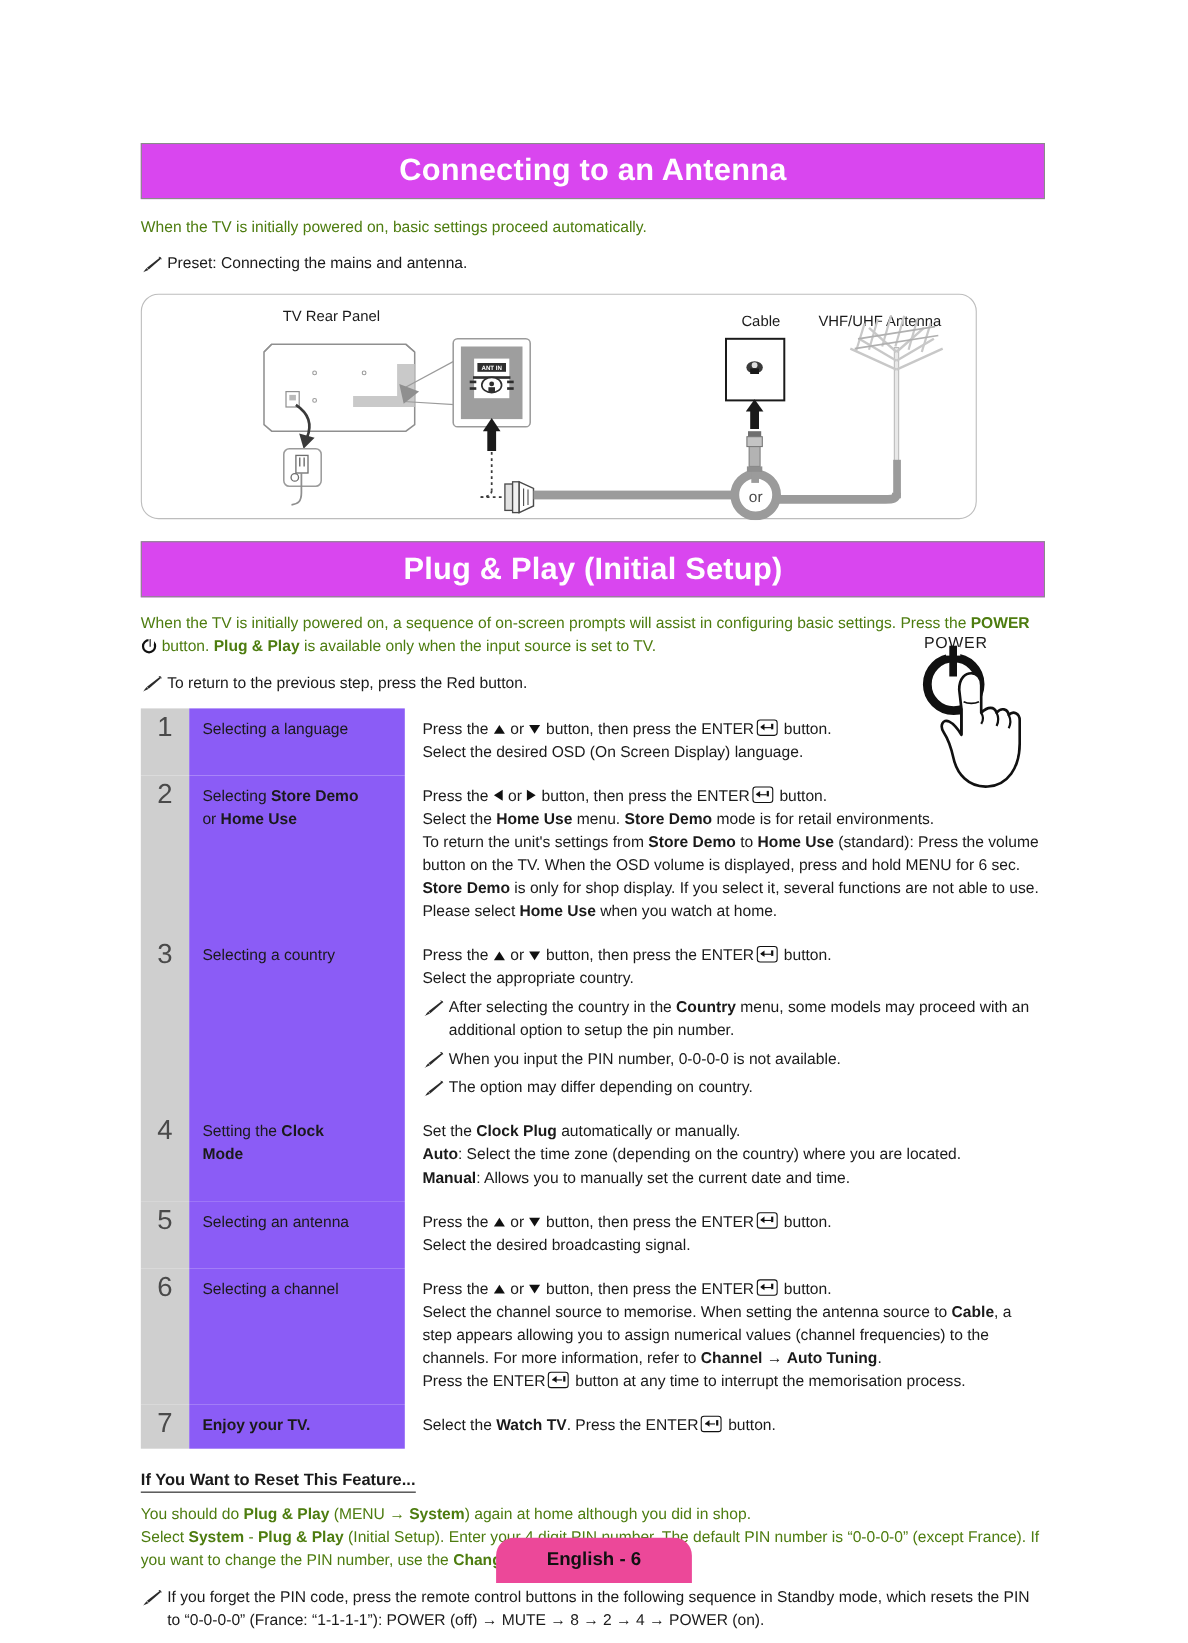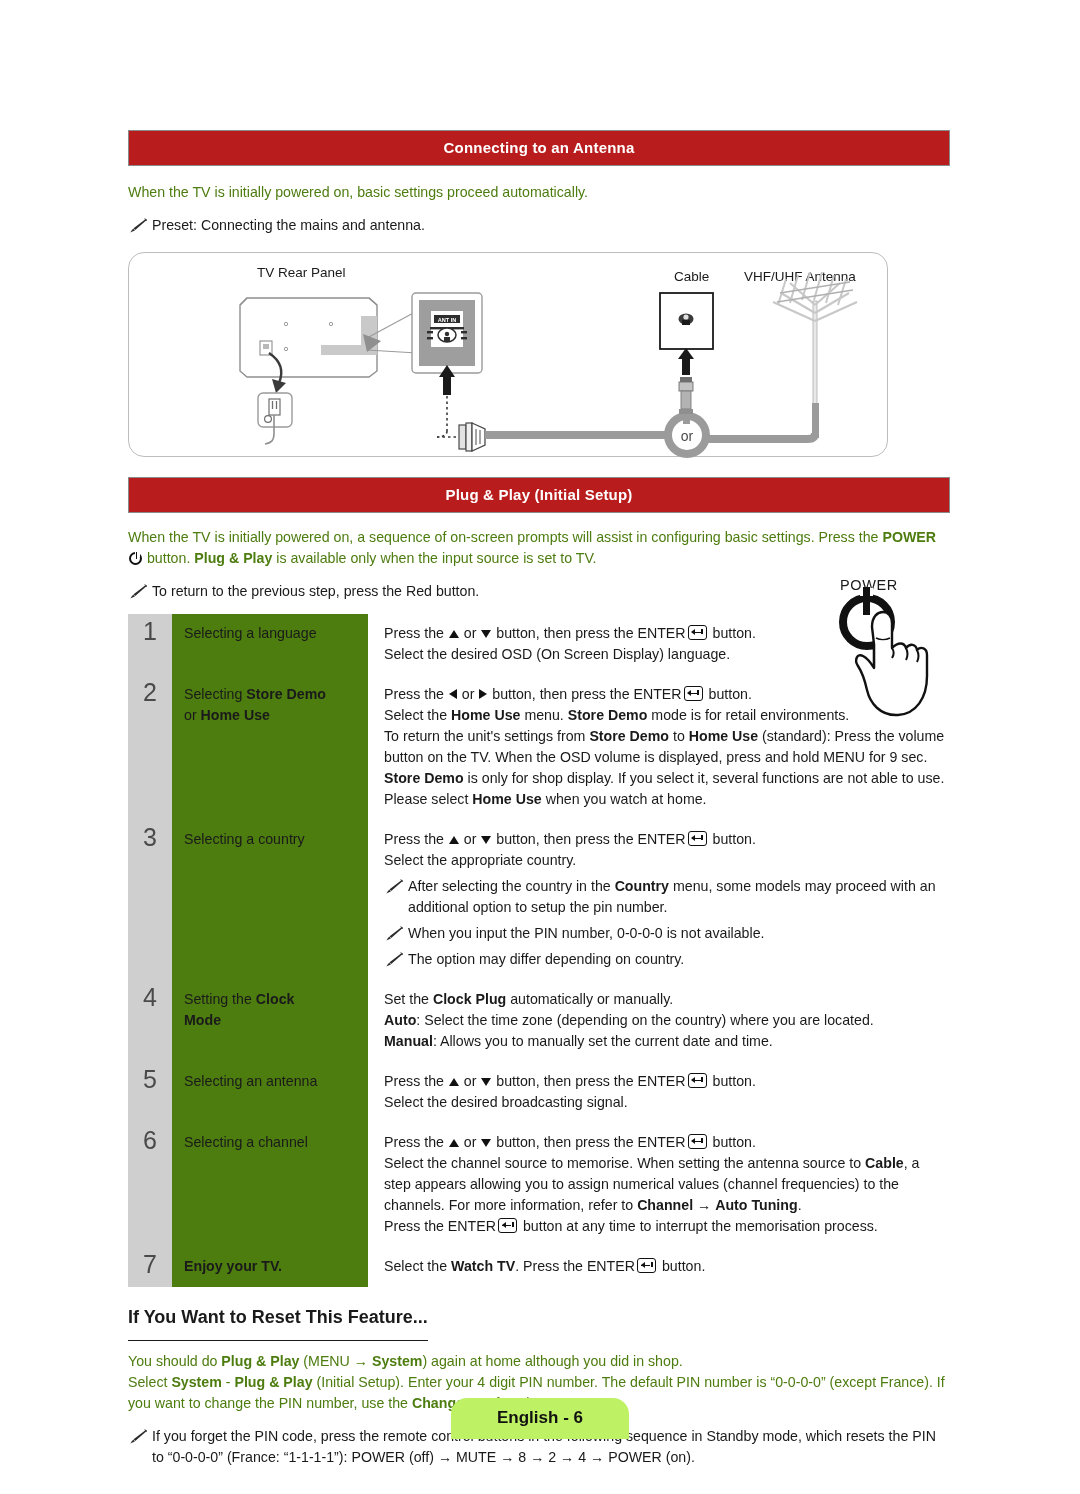--- a/index.html
+++ b/index.html
@@ -20,24 +20,24 @@
     overflow: hidden;
   }
   .content {
     position: absolute;
     left: 128px; top: 0;
     width: 822px;
   }
 
   
   .section-bar {
-    background: #b91c1c;
+    background: #d946ef;
     color: #ffffff;
     text-align: center;
-    font-size: 15px;
+    font-size: 28px;
     font-weight: bold;
     letter-spacing: 0.2px;
     padding: 8px 0 9px 0;
     border: 1px solid #8a8a8a;
     box-sizing: border-box;
   }
 
   
   p.body {
     font-size: 14.2px;
@@ -166,21 +166,21 @@
     background: #cfcfcf;
     text-align: center;
     font-size: 25px;
     color: #4a4a4a;
     font-weight: 400;
     padding-top: 5px !important;
     line-height: 25px;
   }
   .col-label {
     width: 174px;
-    background: #4d7c0f;
+    background: #8b5cf6;
     font-size: 14.2px;
     line-height: 21px;
     padding: 9px 10px 10px 12px !important;
     color: #1a1a1a;
   }
   .col-desc {
     font-size: 14.2px;
     line-height: 21px;
     padding: 9px 0 10px 16px !important;
     color: #1a1a1a;
@@ -200,37 +200,37 @@
   .power-word {
     position: absolute;
     left: 840px; top: 577px;
     font-size: 14.5px;
     letter-spacing: 0.6px;
     color: #1a1a1a;
   }
 
   
   .reset-head {
-    font-size: 18px;
+    font-size: 15px;
     font-weight: bold;
     display: inline-block;
     border-bottom: 1.6px solid #1a1a1a;
-    padding-bottom: 12px;
+    padding-bottom: 2px;
   }
 
   
   .footer {
     position: absolute;
     left: 0; top: 1398px;
     width: 1080px;
     text-align: center;
   }
   .footer-pill {
     display: inline-block;
-    background: #bef264;
+    background: #ec4899;
     color: #111;
     font-size: 17px;
     font-weight: bold;
     padding: 10px 46px 11px 46px;
     border-radius: 16px 16px 0 0;
   }
 </style>
 </head>
 <body>
 
@@ -404,21 +404,21 @@
           <div class="desc-line">Select the desired OSD (On Screen Display) language.</div>
         </td>
       </tr>
 
       <tr>
         <td class="col-num">2</td>
         <td class="col-label"><span>Selecting </span><b>Store Demo</b><br><span>or </span><b>Home Use</b></td>
         <td class="col-desc">
           <div class="desc-line"><span>Press the </span><span class="tri-lf"></span><span> or </span><span class="tri-rt"></span><span> button, then press the ENTER</span><span class="enter-icon"><i class="enter-riser"></i></span><span> button.</span></div>
           <div class="desc-para"><span>Select the </span><b>Home Use</b><span> menu. </span><b>Store Demo</b><span> mode is for retail environments.</span></div>
-          <div class="desc-para"><span>To return the unit's settings from </span><b>Store Demo</b><span> to </span><b>Home Use</b><span> (standard): Press the volume button on the TV. When the OSD volume is displayed, press and hold MENU for 9 sec.</span></div>
+          <div class="desc-para"><span>To return the unit's settings from </span><b>Store Demo</b><span> to </span><b>Home Use</b><span> (standard): Press the volume button on the TV. When the OSD volume is displayed, press and hold MENU for 6 sec.</span></div>
           <div class="desc-para"><b>Store Demo</b><span> is only for shop display. If you select it, several functions are not able to use. Please select </span><b>Home Use</b><span> when you watch at home.</span></div>
         </td>
       </tr>
 
       <tr>
         <td class="col-num">3</td>
         <td class="col-label"><span>Selecting a country</span></td>
         <td class="col-desc">
           <div class="desc-line"><span>Press the </span><span class="tri-up"></span><span> or </span><span class="tri-dn"></span><span> button, then press the ENTER</span><span class="enter-icon"><i class="enter-riser"></i></span><span> button.</span></div>
           <div class="desc-line">Select the appropriate country.</div>

